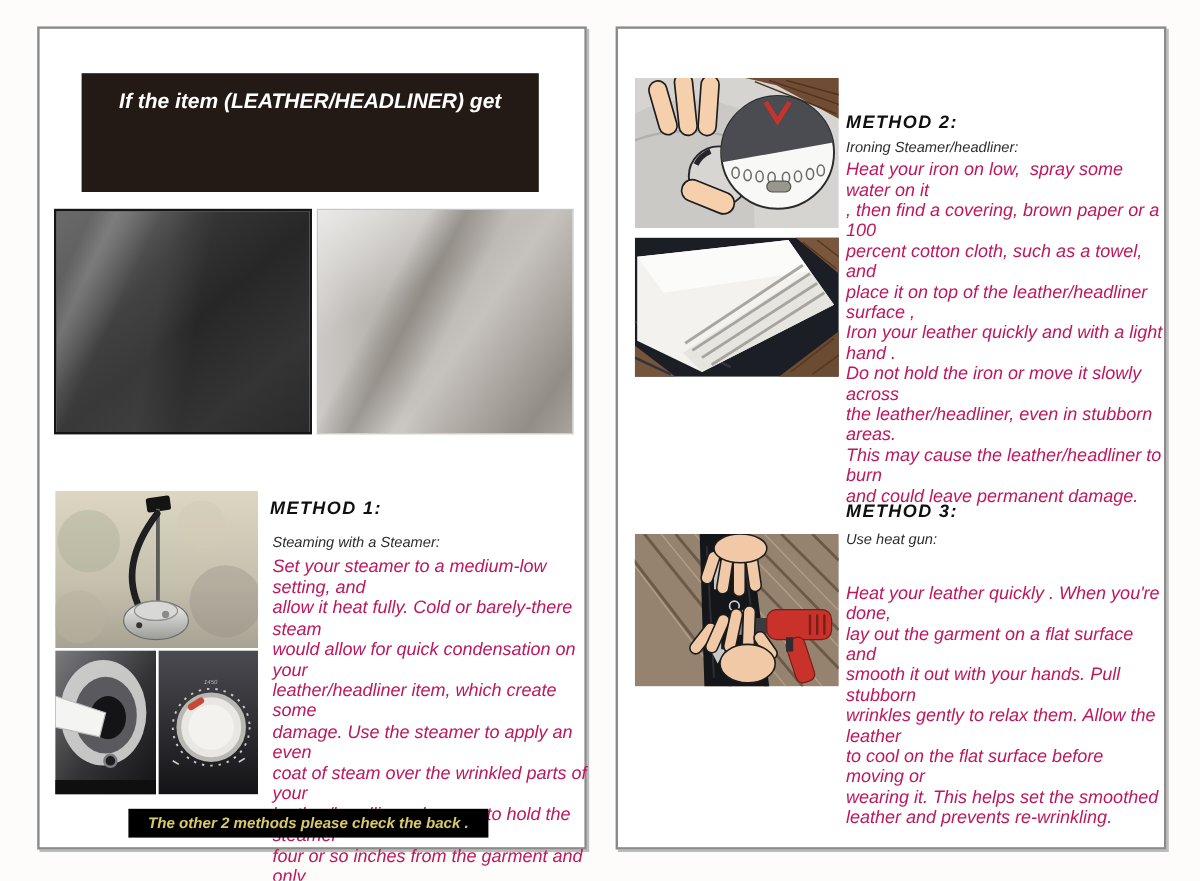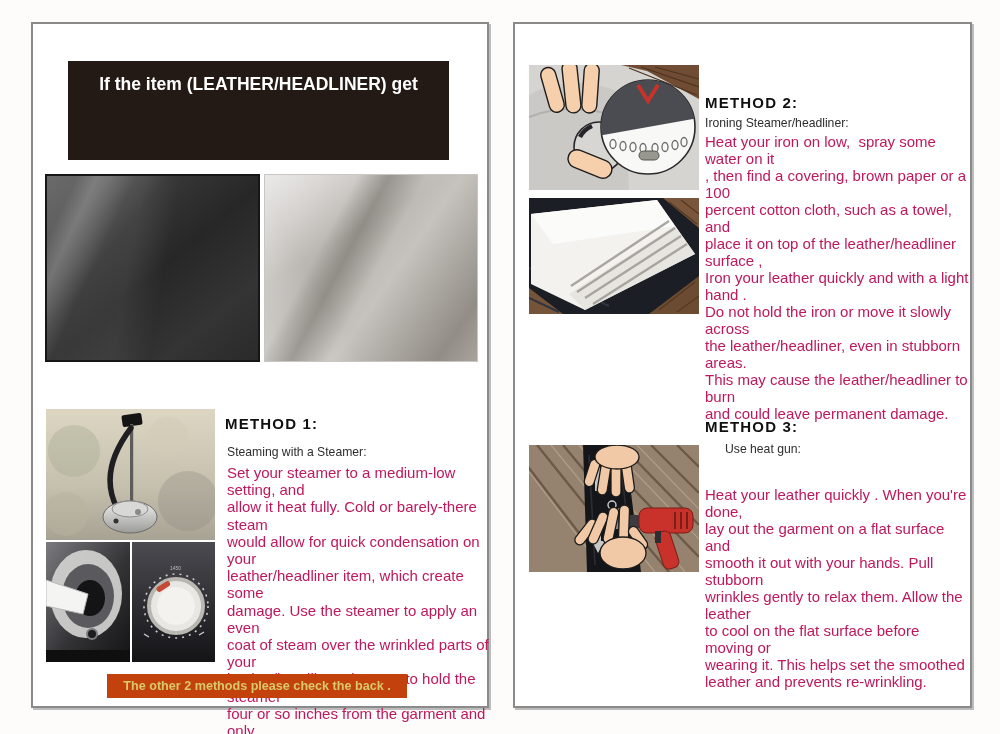--- a/index.html
+++ b/index.html
@@ -1,18 +1,18 @@
 <!DOCTYPE html>
 <html><head>
 <meta charset="utf-8">
 <style>
   html,body{margin:0;padding:0;background:#fdfcfb;}
   body{width:1000px;height:734px;overflow:hidden;
        font-family:"Liberation Sans","DejaVu Sans",sans-serif;}
-  .canvas{position:relative;width:864px;height:734px;}
+  .canvas{position:relative;width:864px;height:734px;font-style:italic;}
   .page{position:absolute;top:22px;width:458px;height:686px;background:#ffffff;
         border:2px solid #8a8a8a;box-shadow:2px 2px 0 rgba(110,110,110,.45);box-sizing:border-box;}
   .page.left{left:31px;}
   .page.right{left:513px;width:459px;}
 
   
   .banner{position:absolute;left:35px;top:37px;width:381px;height:99px;background:#241a15;
           color:#ffffff;text-align:center;font-weight:bold;font-size:17.5px;line-height:26px;
           padding-top:10px;box-sizing:border-box;}
   .banner .hl{color:#f0e35c;}
@@ -49,24 +49,24 @@
 
   .m1-head{left:192px;top:391px;}
   .m1-sub{left:194px;top:421px;}
   .m1-body{left:194px;top:440px;width:262px;}
 
   .m2-head{left:190px;top:70px;}
   .m2-sub{left:190px;top:92px;}
   .m2-body{left:190px;top:109px;width:266px;line-height:17px;}
 
   .m3-head{left:190px;top:394px;}
-  .m3-sub{left:190px;top:418px;margin-left:20px;}
+  .m3-sub{left:190px;top:418px;}
   .m3-body{left:190px;top:462px;width:266px;line-height:17px;}
 
-  .footer-note{position:absolute;left:74px;top:650px;width:300px;height:24px;background:#c2410c;
+  .footer-note{position:absolute;left:74px;top:650px;width:300px;height:24px;background:#000000;
                color:#d9c96a;font-weight:bold;font-size:12.6px;line-height:24px;text-align:center;}
 </style>
 </head>
 <body>
 
 <div class="canvas">
 
   <section class="page left">
 
     <div class="banner">

